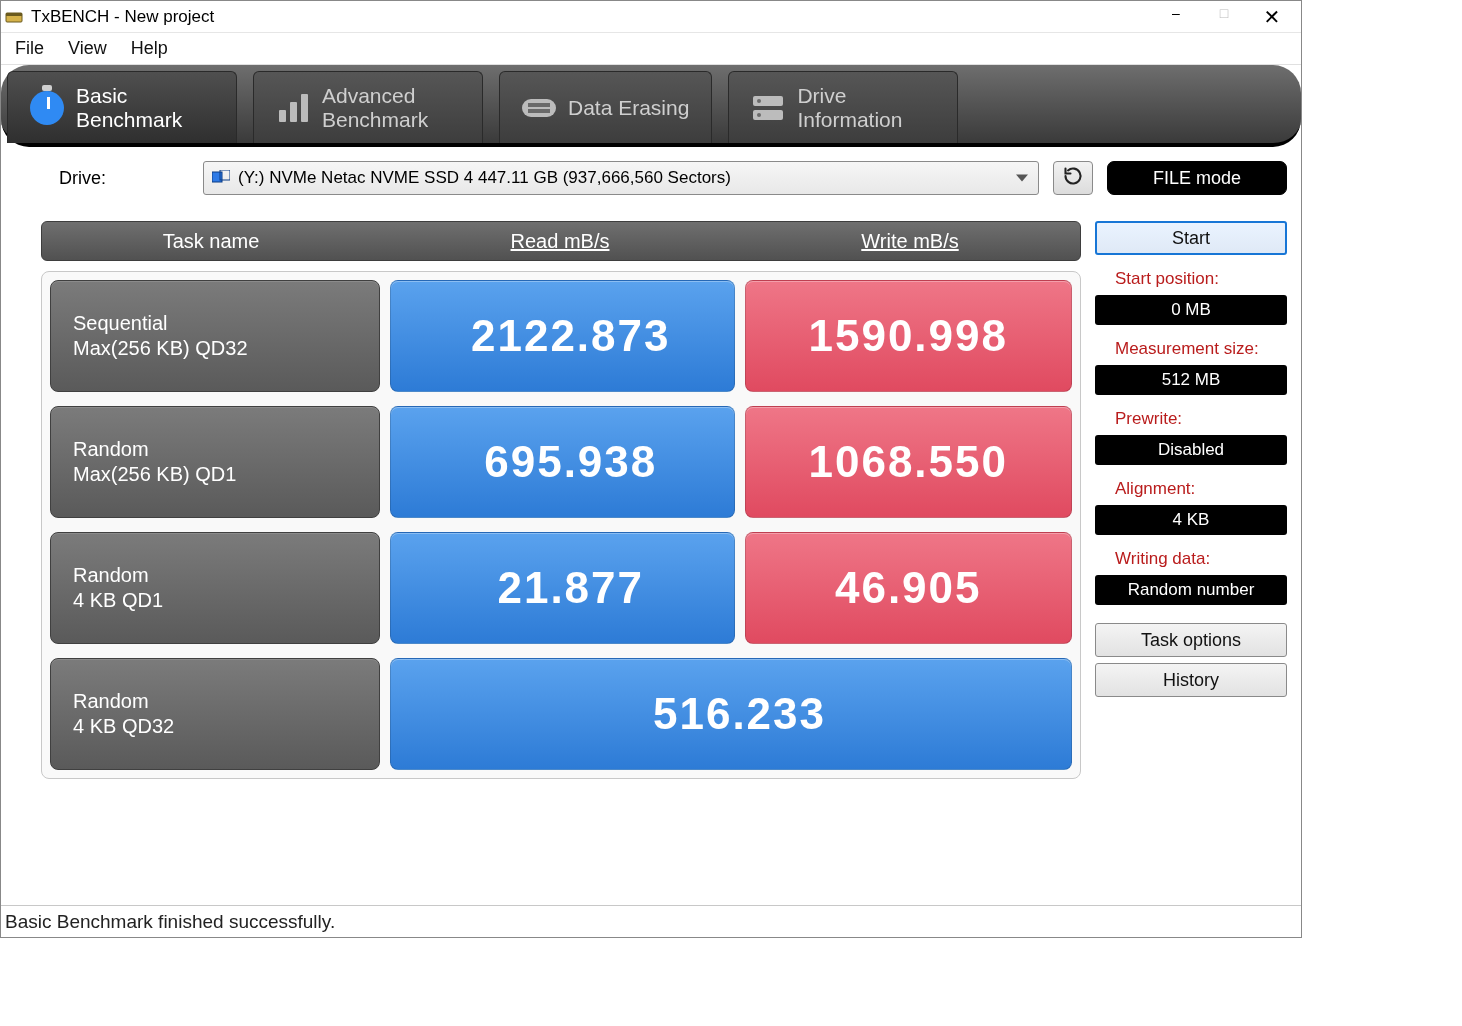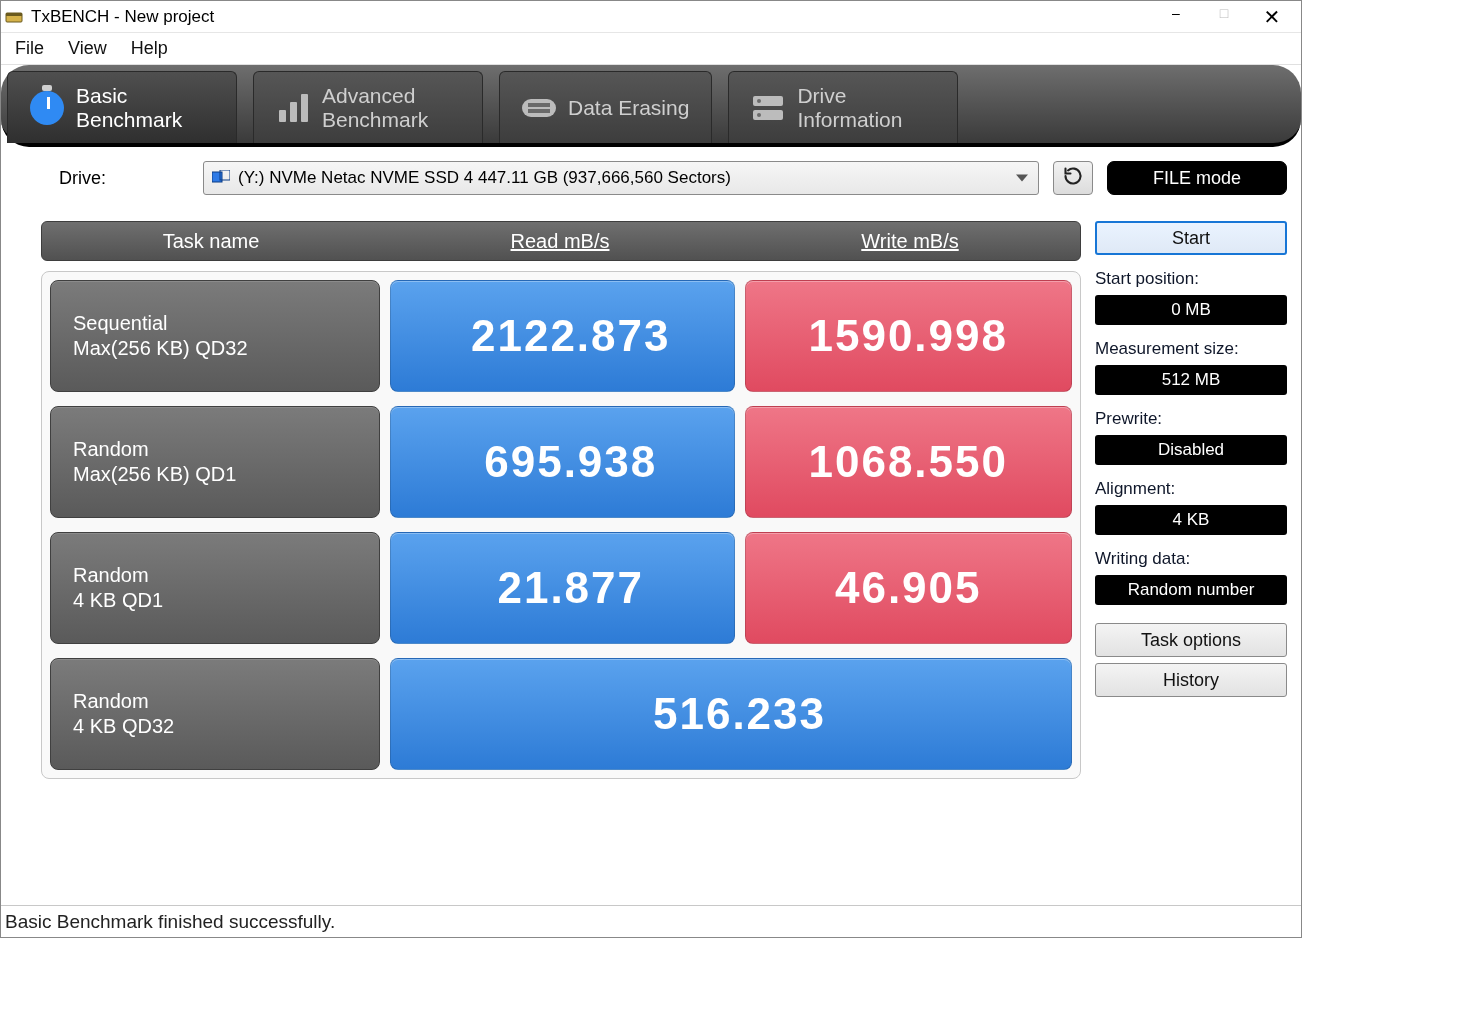--- a/index.html
+++ b/index.html
@@ -172,21 +172,21 @@
   .val.read{background:linear-gradient(#5aa2ee,#2d7bd6);padding-left:17px;}
   .val.write{background:linear-gradient(#ef7687,#e04a60);}
 
   
   .sb-btn{
     height:34px;border:1px solid #8a8a8a;border-radius:3px;
     background:linear-gradient(#f4f4f4,#e2e2e2);
     display:flex;align-items:center;justify-content:center;font-size:18px;color:#111;
   }
   .sb-btn.primary{border:2px solid #1776d6;background:linear-gradient(#eaf3ff,#dfe9f6);}
-  .sb-label{font-size:17px;color:#0f172a;margin-top:8px;}
+  .sb-label{font-size:17px;color:#b91c1c;margin-top:8px;margin-left:20px;}
   .sb-val{
     height:30px;background:#000;color:#fff;border-radius:3px;
     display:flex;align-items:center;justify-content:center;font-size:17px;
   }
 
   
   .status{
     position:absolute;left:0;right:0;bottom:0;height:32px;
     border-top:1px solid #c8c8c8;background:#fff;
     display:flex;align-items:center;padding:0 4px;font-size:19px;color:#222;

